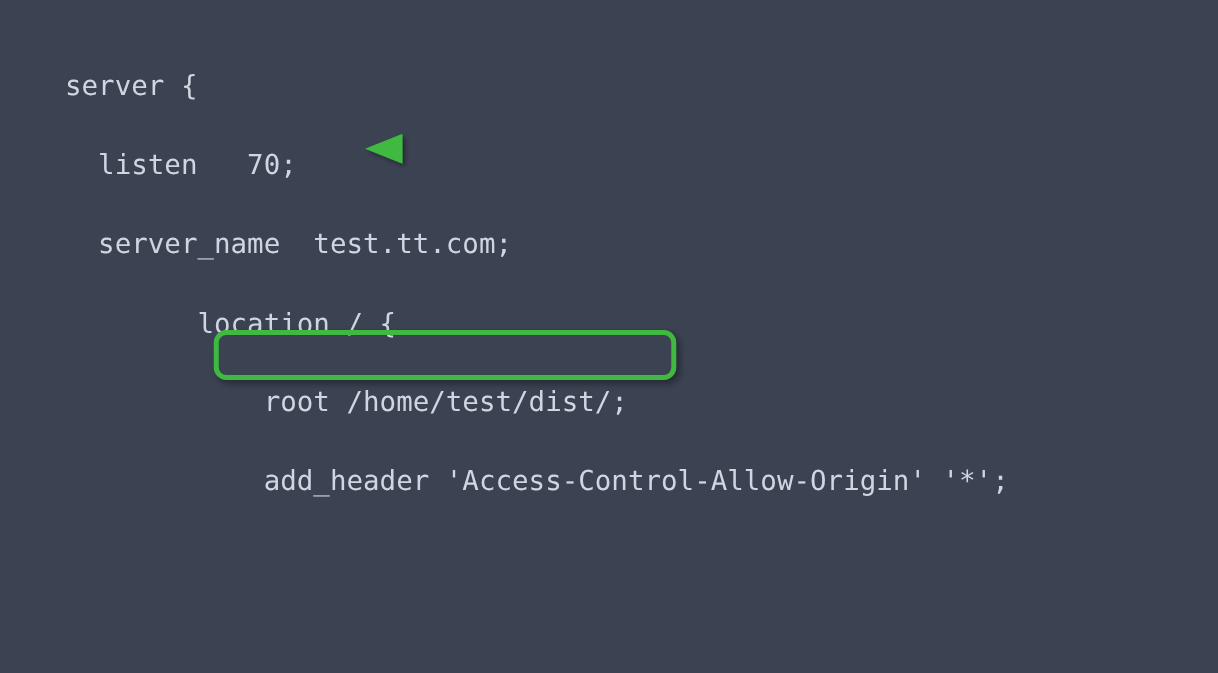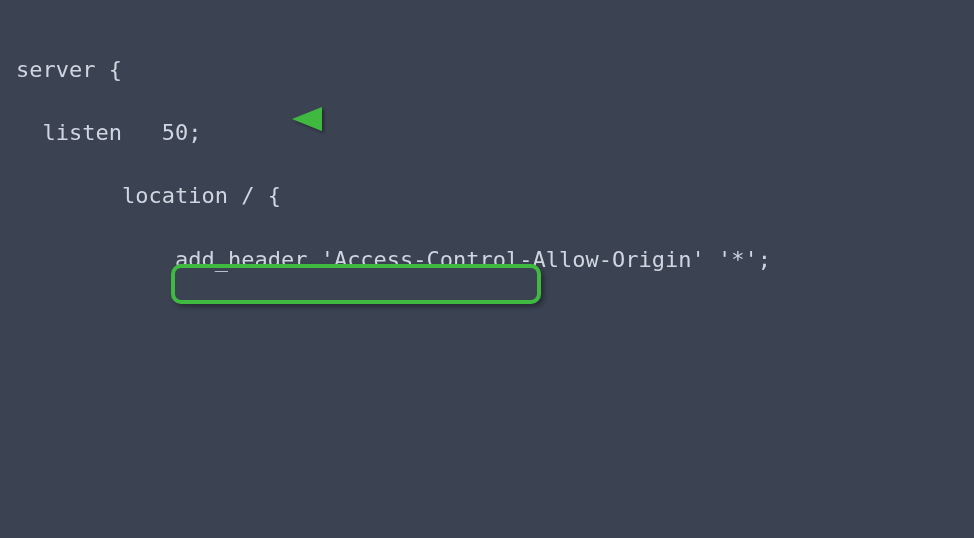--- a/index.html
+++ b/index.html
@@ -18,20 +18,21 @@
       overflow: hidden;
       padding: 22px 16px;
     }
     .code-container {
       position: relative;
       white-space: pre;
       line-height: 1.44;
     }
     .line {
       display: block;
+      margin-left: 36px;
     }
     .highlight-box {
       position: absolute;
       border: 4px solid #3fb940;
       border-radius: 10px;
       background: transparent;
       box-shadow: 3px 3px 5px rgba(0,0,0,0.35);
       top: 264px;
       left: 171px;
       width: 370px;
@@ -44,22 +45,24 @@
       width: 510px;
       height: 36px;
       pointer-events: none;
     }
   </style>
 </head>
 <body>
 
 <div class="code-container">
 <span class="line">server {</span>
-<span class="line">  listen   50;</span>
+<span class="line">  listen   70;</span>
+<span class="line">  server_name  test.tt.com;</span>
 <span class="line">        location / {</span>
+<span class="line">            root /home/test/dist/;</span>
 <span class="line">            add_header 'Access-Control-Allow-Origin' '*';</span>
 
 
 
 
 
 
 <span class="line"></span>
 
 </div>

